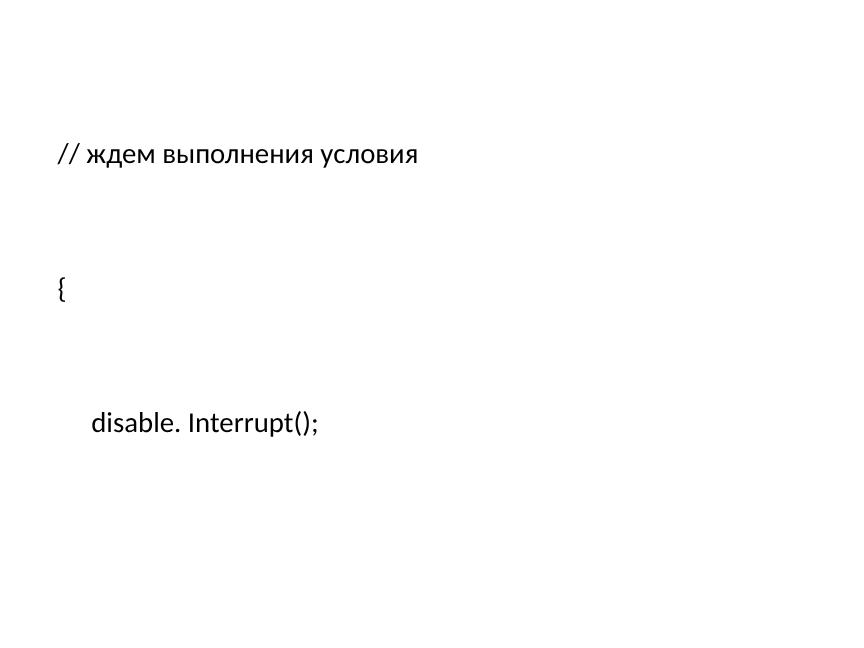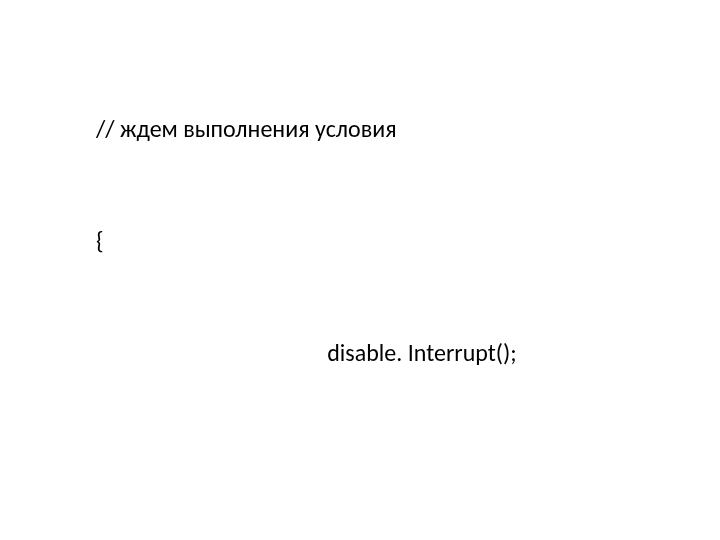--- a/index.html
+++ b/index.html
@@ -16,25 +16,23 @@
       color: #000000;
       padding: 36px 0 0 48px;
       line-height: 1.55;
     }
     .code-block {
       white-space: pre;
       font-weight: 400;
     }
     .line {
       display: block;
-      margin-left: 48px;
     }
     .indent-1 {
       padding-left: 28px;
-      text-align: center;
     }
   </style>
 </head>
 <body>
 
 <div class="code-block">
   <span class="line">// ждем выполнения условия</span>
   <span class="line">{</span>
   <span class="line indent-1">disable. Interrupt();</span>
   

